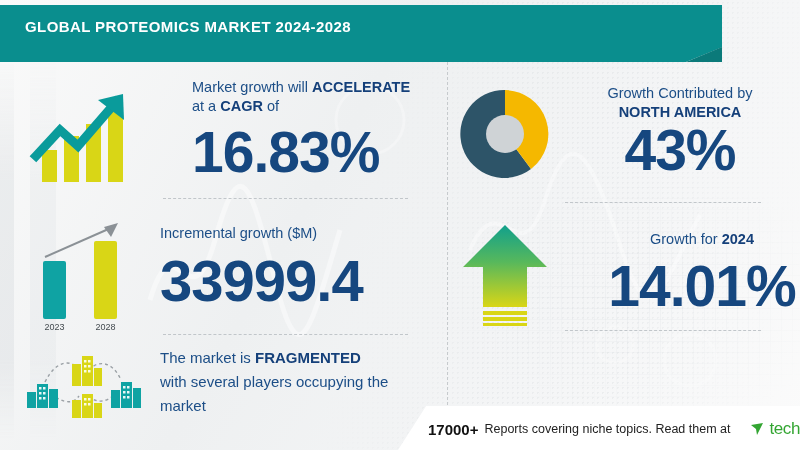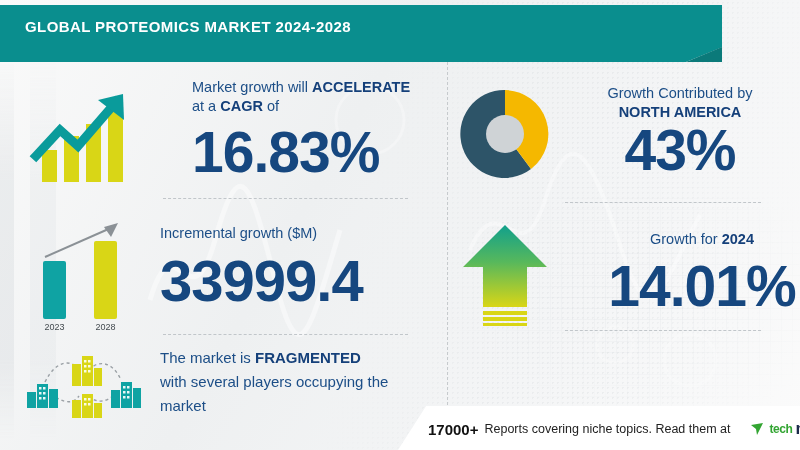--- a/index.html
+++ b/index.html
@@ -93,21 +93,21 @@
     clip-path:polygon(7% 0,100% 0,100% 100%,0 100%);
   }
   .footer-inner{
     position:absolute;left:30px;top:13px;display:flex;align-items:center;gap:6px;
     white-space:nowrap;
   }
   .f-count{font-size:15px;font-weight:bold;color:#111111;}
   .f-text{font-size:12.5px;color:#222222;}
   .logo{display:flex;align-items:center;gap:3px;margin-left:14px;}
   .logo .mark{display:block;}
-  .logo .w1{font-size:12px;font-weight:bold;color:#33a532;letter-spacing:-.4px;}
+  .logo .w1{font-size:17px;font-weight:normal;color:#33a532;letter-spacing:-.4px;}
   .logo .w2{font-size:17px;font-weight:bold;color:#1b2a4a;letter-spacing:-.4px;}
 
   .yearlab{font-size:9px;fill:#444b50;font-family:"Liberation Sans",sans-serif;}
 </style>
 </head>
 <body>
 
 <div id="page">
 
   <div class="bg-tex bars"></div>

